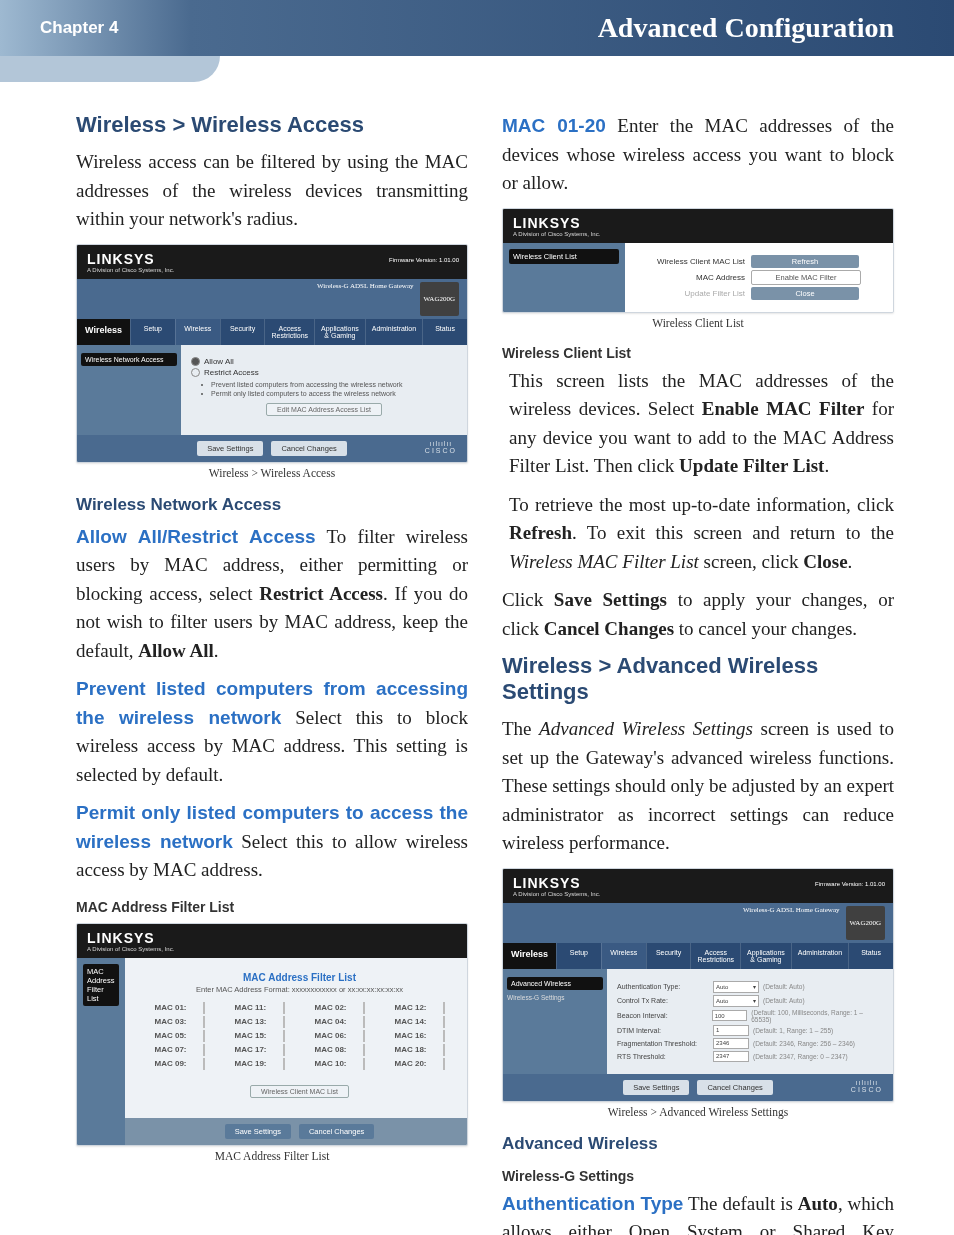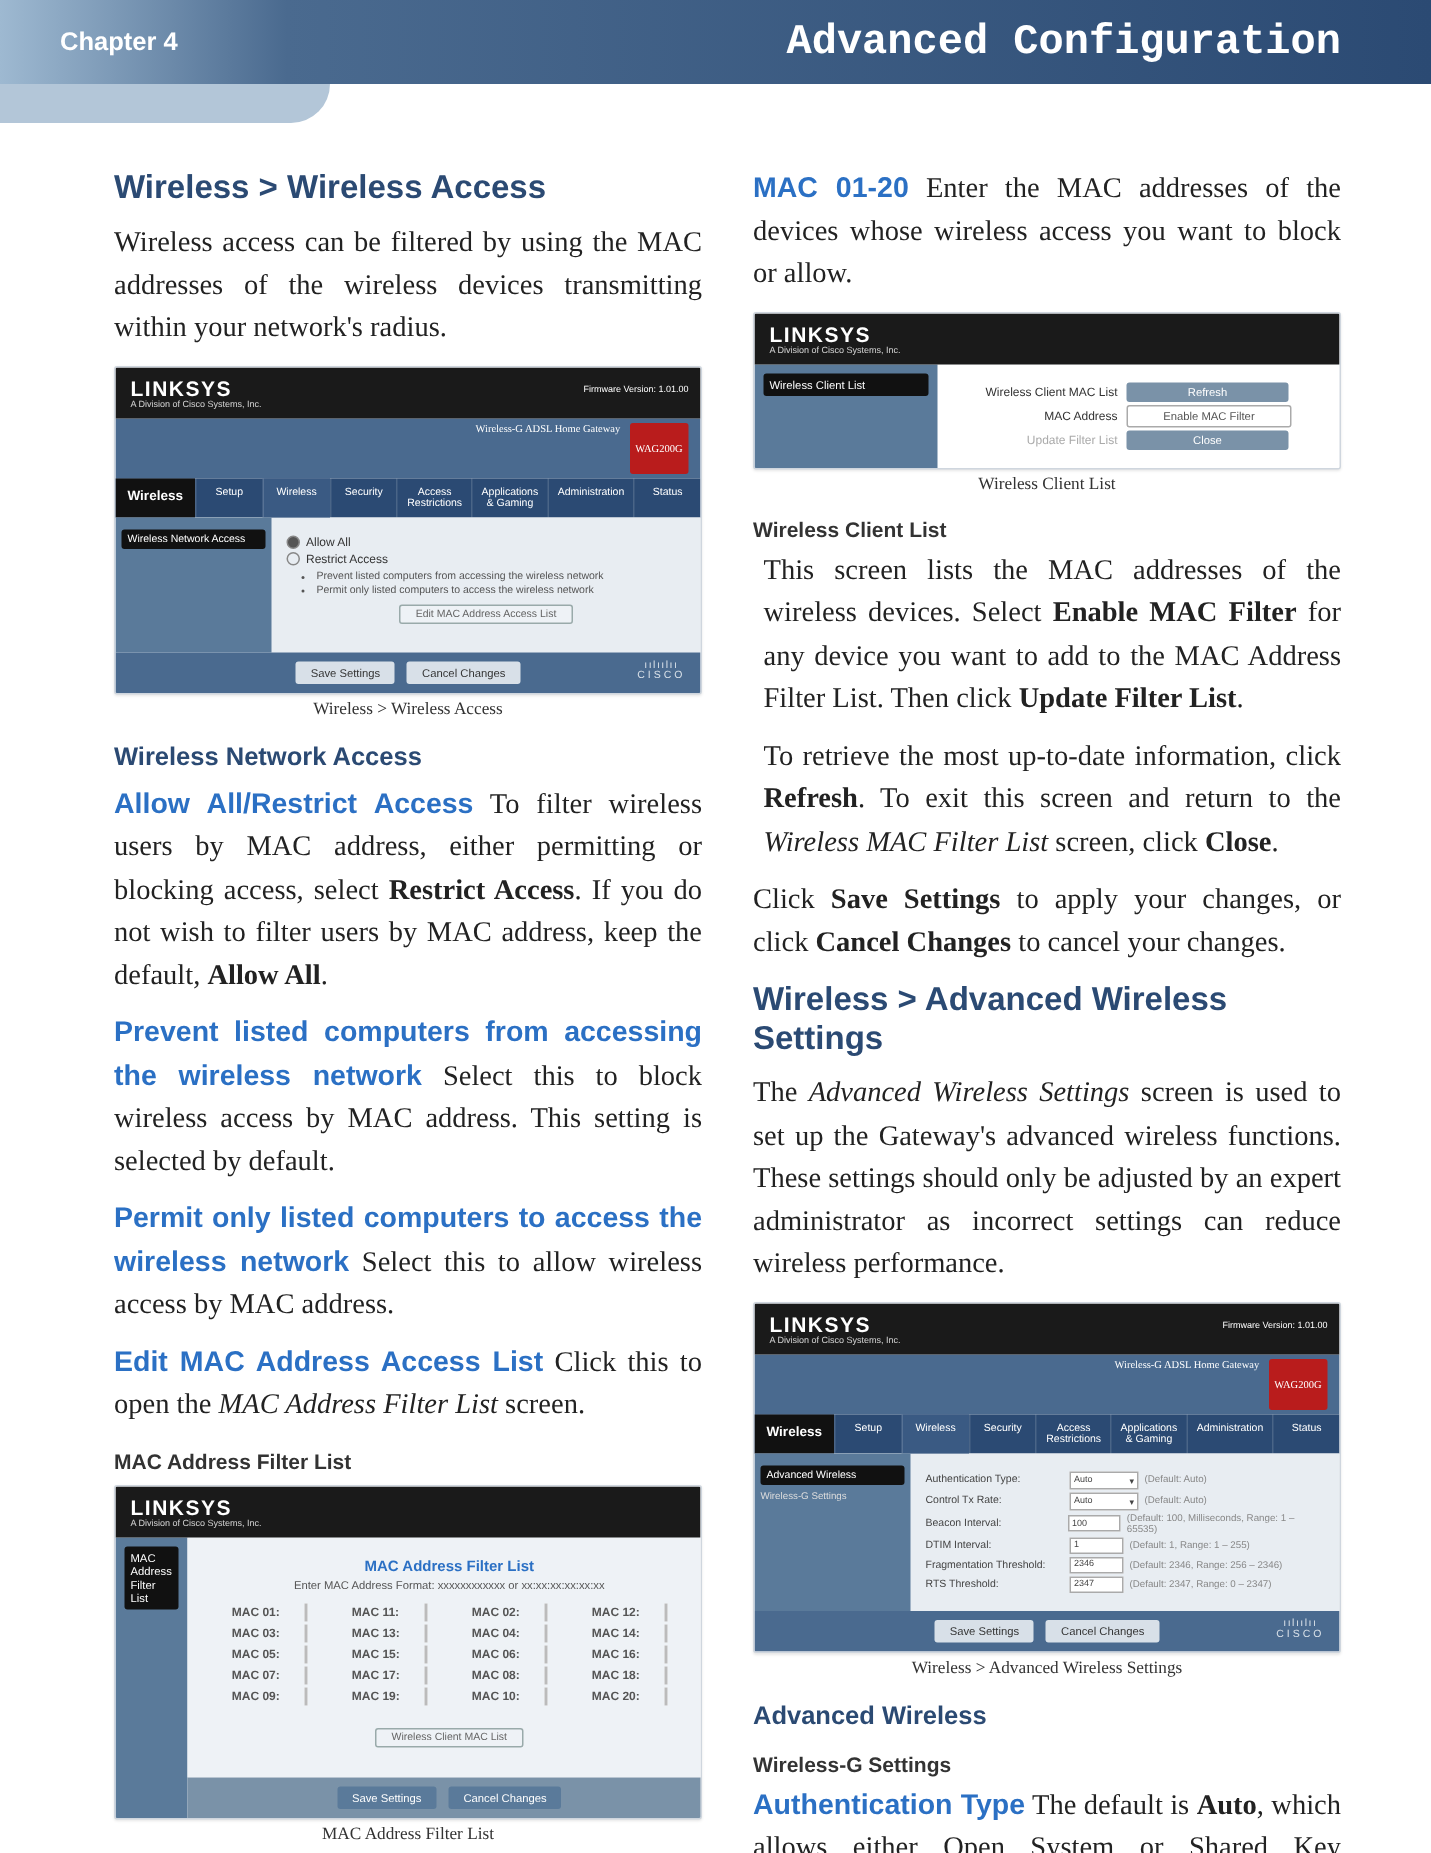--- a/index.html
+++ b/index.html
@@ -25,21 +25,21 @@
     color: #fff;
   }
   .chapter-label {
     font-weight: bold;
     font-size: 17px;
     font-family: Arial, sans-serif;
   }
   .chapter-title {
     font-weight: bold;
     font-size: 28px;
-    font-family: Liberation Mono, monospace;
+    font-family: Liberation Serif, serif;
   }
   .bump {
     position: absolute;
     left: 0;
     top: 56px;
     width: 220px;
     height: 26px;
     background: #b3c6d8;
     border-bottom-right-radius: 26px;
   }
@@ -132,21 +132,21 @@
     background: #4a6a8f;
     color:#fff;
     font-size:7px;
     text-align:right;
     padding:3px 8px;
     display:flex;
     justify-content:flex-end;
     gap:6px;
   }
   .lk-topbar .badge {
-    background:#b91c1c;
+    background:#404040;
     padding:13px 4px;
     border-radius:2px;
   }
   .lk-tabs {
     display:flex;
     background:#2b4a73;
     color:#fff;
     font-size:7px;
     font-family:Arial,sans-serif;
   }
@@ -345,21 +345,20 @@
       <div class="caption">Wireless &gt; Wireless Access</div>
 
       <h2 class="sub">Wireless Network Access</h2>
 
       <p><span class="lead">Allow All/Restrict Access</span><span>  To filter wireless users by MAC address, either permitting or blocking access, select </span><span class="bold">Restrict Access</span><span>. If you do not wish to filter users by MAC address, keep the default, </span><span class="bold">Allow All</span><span>.</span></p>
 
       <p><span class="lead">Prevent listed computers from accessing the wireless network</span><span>  Select this to block wireless access by MAC address. This setting is selected by default.</span></p>
 
       <p><span class="lead">Permit only listed computers to access the wireless network</span><span>  Select this to allow wireless access by MAC address.</span></p>
 
-      <p><span class="lead">Edit MAC Address Access List</span><span>  Click this to open the </span><span class="ital">MAC Address Filter List</span><span> screen.</span></p>
 
       <h3 class="subsub">MAC Address Filter List</h3>
 
       <div class="figure">
         <div class="lk-header">
           <span>LINKSYS</span><small>A Division of Cisco Systems, Inc.</small>
         </div>
         <div class="client-list-body" style="background:#fff;">
           <div class="client-list-side">
               <div class="side-item">MAC Address Filter List</div>

